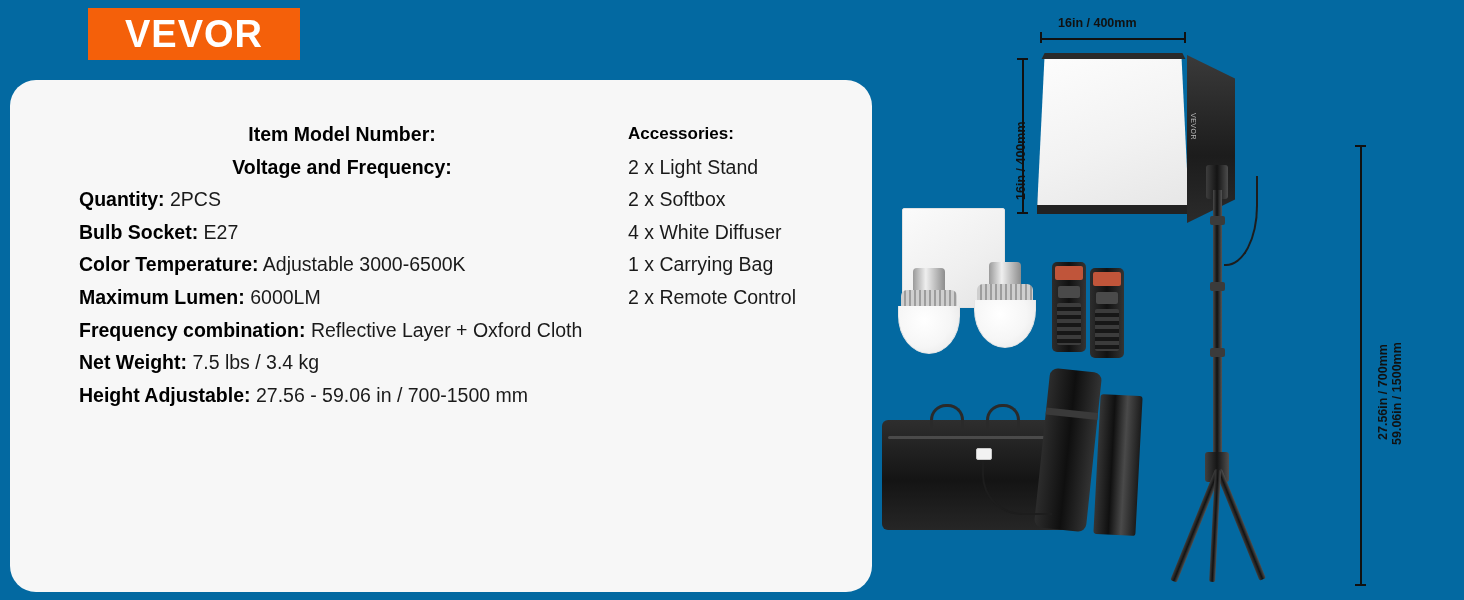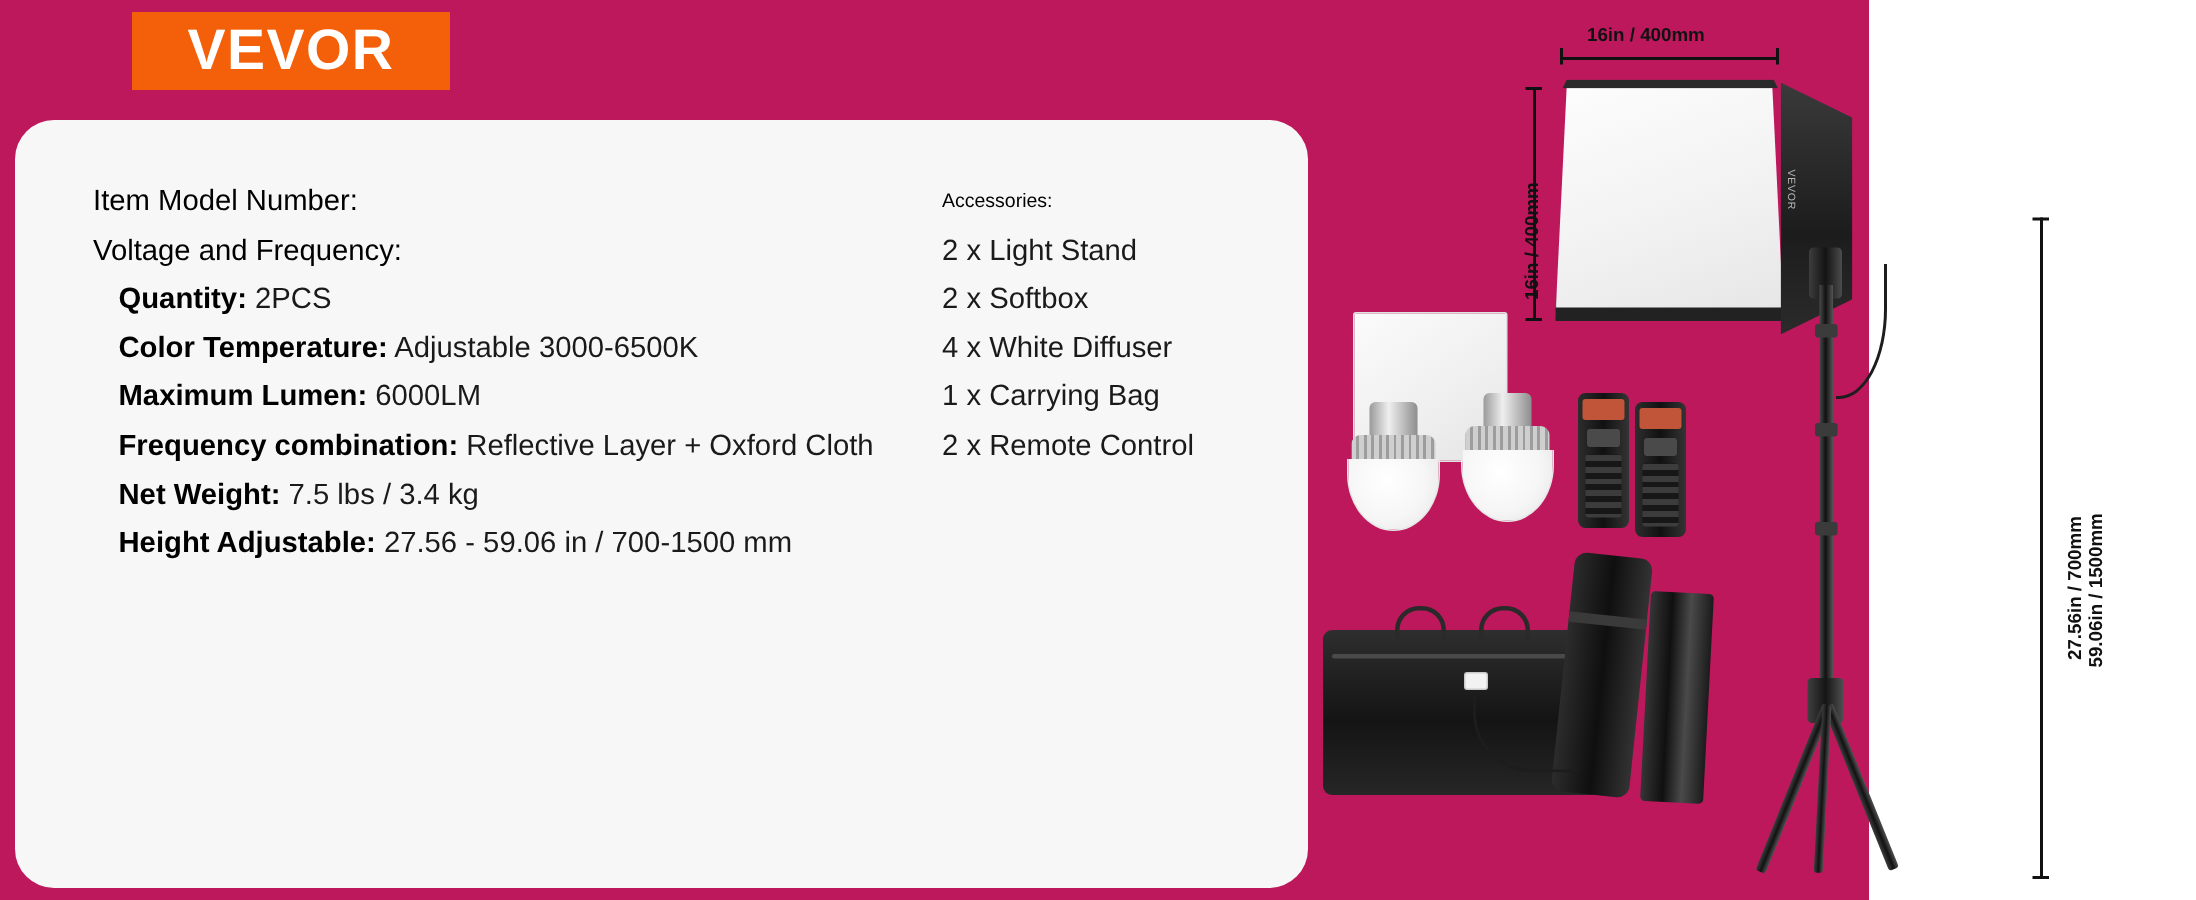--- a/index.html
+++ b/index.html
@@ -5,22 +5,22 @@
   * { box-sizing: border-box; }
   html, body {
     margin: 0; padding: 0;
     width: 1464px; height: 600px;
     background: #ffffff;
     font-family: "Liberation Sans", sans-serif;
     overflow: hidden;
   }
   #page {
     position: relative;
-    width: 1246px; height: 600px;
-    background: #be185d;
+    width: 1464px; height: 600px;
+    background: #0369a1;
   }
 
   
   .logo {
     position: absolute;
     left: 88px; top: 8px;
     width: 212px; height: 52px;
     background: #f4600a;
     display: flex; align-items: center; justify-content: center;
   }
@@ -61,27 +61,28 @@
   .spec-label {
     font-weight: bold;
     color: #000000;
     margin-left: 17px;
   }
   .spec-value {
     font-weight: normal;
     color: #1a1a1a;
   }
   .spec-line.block-label {
-    font-weight: normal;
+    font-weight: bold;
     color: #000000;
+    text-align: center;
   }
 
   .acc-title {
-    font-size: 13px;
-    font-weight: normal;
+    font-size: 17px;
+    font-weight: bold;
     color: #000000;
     line-height: 32.6px;
     margin-bottom: 0px;
   }
   .acc-item {
     font-size: 19.5px;
     color: #1a1a1a;
     line-height: 32.6px;
     white-space: nowrap;
   }
@@ -308,20 +309,24 @@
       <div class="spec-line block-label">Item Model Number:</div>
 
       <div class="spec-line block-label">Voltage and Frequency:</div>
 
       <div class="spec-line">
         <span class="spec-label">Quantity:</span>
         <span class="spec-value">2PCS</span>
       </div>
 
 
+      <div class="spec-line">
+        <span class="spec-label">Bulb Socket:</span>
+        <span class="spec-value">E27</span>
+      </div>
 
       <div class="spec-line">
         <span class="spec-label">Color Temperature:</span>
         <span class="spec-value">Adjustable 3000-6500K</span>
       </div>
 
       <div class="spec-line">
         <span class="spec-label">Maximum Lumen:</span>
         <span class="spec-value">6000LM</span>
       </div>

